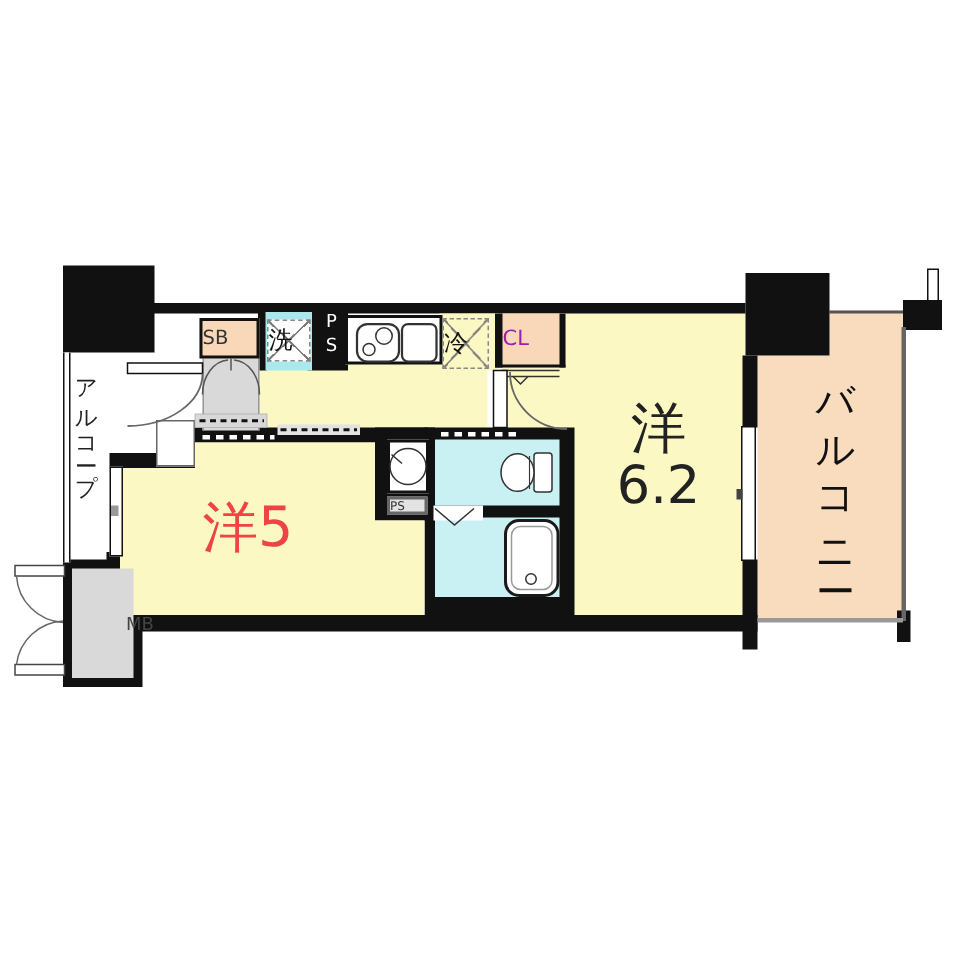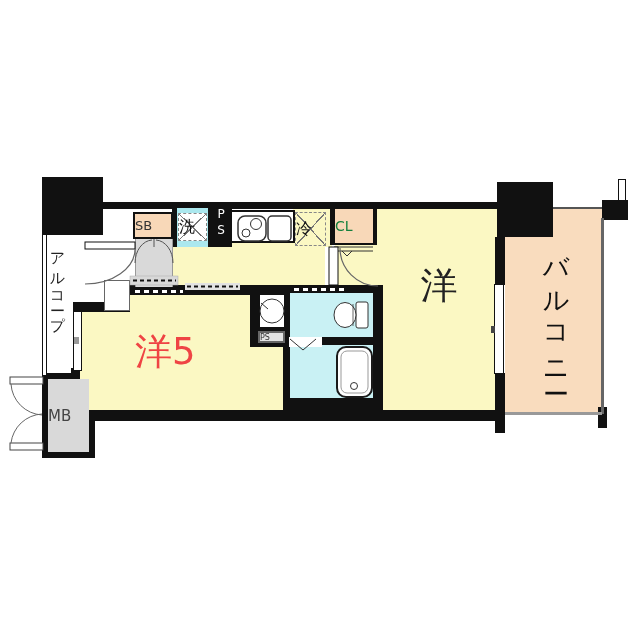--- a/index.html
+++ b/index.html
@@ -47,21 +47,21 @@
   <div class="abs" style="left: 135px; top: 239px; width: 38px; height: 48px; border-left: 1px solid rgb(153, 153, 153); border-right: 1px solid rgb(153, 153, 153); background-color: rgb(217, 217, 217);"></div>
   <div class="abs" style="left: 293px; top: 209px; width: 39px; height: 38px; background-color: rgb(251, 248, 195);"></div>
   <div class="abs" style="left: 130px; top: 295px; width: 120px; height: 115px; background-color: rgb(251, 248, 195);"></div>
   <div class="abs" style="left: 80px; top: 312px; width: 50px; height: 98px; background-color: rgb(251, 248, 195);"></div>
   <div class="abs" style="left: 250px; top: 347px; width: 33px; height: 63px; background-color: rgb(251, 248, 195);"></div>
   <div class="abs" style="left: 290px; top: 293px; width: 83px; height: 44px; background-color: rgb(201, 241, 244);"></div>
   <div class="abs" style="left: 290px; top: 345px; width: 83px; height: 53px; background-color: rgb(201, 241, 244);"></div>
   <div class="abs" style="left: 48px; top: 379px; width: 41px; height: 73px; background-color: rgb(217, 217, 217);"></div>
 
   <div class="abs lbl" style="left: 133px; top: 212px; width: 40px; height: 27px; border: 2px solid rgb(17, 17, 17); font-size: 13px; color: rgb(51, 51, 51); background-color: rgb(248, 216, 184);"><span>SB</span></div>
-  <div class="abs lbl" style="left: 330px; top: 209px; width: 47px; height: 36px; border-left: 5px solid rgb(17, 17, 17); border-right: 4px solid rgb(17, 17, 17); border-bottom: 2px solid rgb(17, 17, 17); font-size: 14px; color: #15803d; background-color: rgb(248, 216, 184);"><span>CL</span></div>
+  <div class="abs lbl" style="left: 330px; top: 209px; width: 47px; height: 36px; border-left: 5px solid rgb(17, 17, 17); border-right: 4px solid rgb(17, 17, 17); border-bottom: 2px solid rgb(17, 17, 17); font-size: 14px; color: #a21caf; background-color: rgb(248, 216, 184);"><span>CL</span></div>
   <div class="abs" style="left:230px;top:210px;width:65px;height:33px;background:#fff;border:2px solid #111;"></div>
   <div class="abs" style="left: 177px; top: 208px; width: 31px; height: 39px; background-color: rgb(171, 232, 238);"></div>
   <div class="abs lbl xbox" style="left:178px;top:213px;width:29px;height:28px;background-color:#fff;border:1px dashed #888;font-size:16px;color:#111;"><span>洗</span></div>
   <div class="abs lbl xbox" style="left:295px;top:212px;width:31px;height:34px;border:1px dashed #888;font-size:16px;color:#111;"><span>冷</span></div>
   <div class="abs" style="left:258px;top:293px;width:28px;height:36px;background:#fff;border:2px solid #111;"></div>
   <div class="abs lbl" style="left:258px;top:331px;width:27px;height:12px;background:#E3E3E3;border:2px solid #666;font-size:8px;color:#333;"><span>PS</span></div>
 
   <div class="abs" style="left:494px;top:284px;width:10px;height:90px;background:#fff;border:1px solid #111;"></div>
   <div class="abs" style="left:491px;top:326px;width:4px;height:7px;background:#444;"></div>
   <div class="abs" style="left:73px;top:311px;width:9px;height:60px;background:#fff;border:1px solid #111;"></div>
@@ -117,17 +117,18 @@
     <rect x="10" y="443" width="33" height="7" fill="#fff" stroke="#444"></rect>
     <path d="M11,384 A33,33 0 0 0 42,415" fill="none" stroke="#666"></path>
     <path d="M11,443 A33,33 0 0 1 42,414" fill="none" stroke="#666"></path>
   </svg>
 
   <div class="lbl vtext" style="left:46px;top:242px;width:22px;height:110px;font-size:15px;letter-spacing:3px;color:#222;">アルコープ</div>
   <div class="lbl vtext" style="left:541px;top:238px;width:32px;height:165px;font-size:26px;letter-spacing:6px;color:#111;">バルコニー</div>
   <div class="lbl" style="left:135px;top:330px;width:100px;height:44px;font-size:37px;color:#ef4444;">洋5</div>
   <div class="abs" style="left:393px;top:266px;width:92px;text-align:center;color:#222;line-height:1.08;">
     <div style="font-size:37px;">洋</div>
+    <div style="font-size:35px;">6.2</div>
   </div>
   <div class="lbl vtext" style="left:212px;top:207px;width:18px;height:38px;font-size:12px;color:#fff;text-orientation:upright;letter-spacing:2px;">PS</div>
-  <div class="lbl" style="left:48px;top:379px;width:41px;height:73px;font-size:15px;color:#444;">MB</div>
+  <div class="lbl" style="left:48px;top:379px;width:41px;height:73px;font-size:12px;color:#444;padding-left:36px;">MB</div>
 
 </div>
 
 </body></html>

